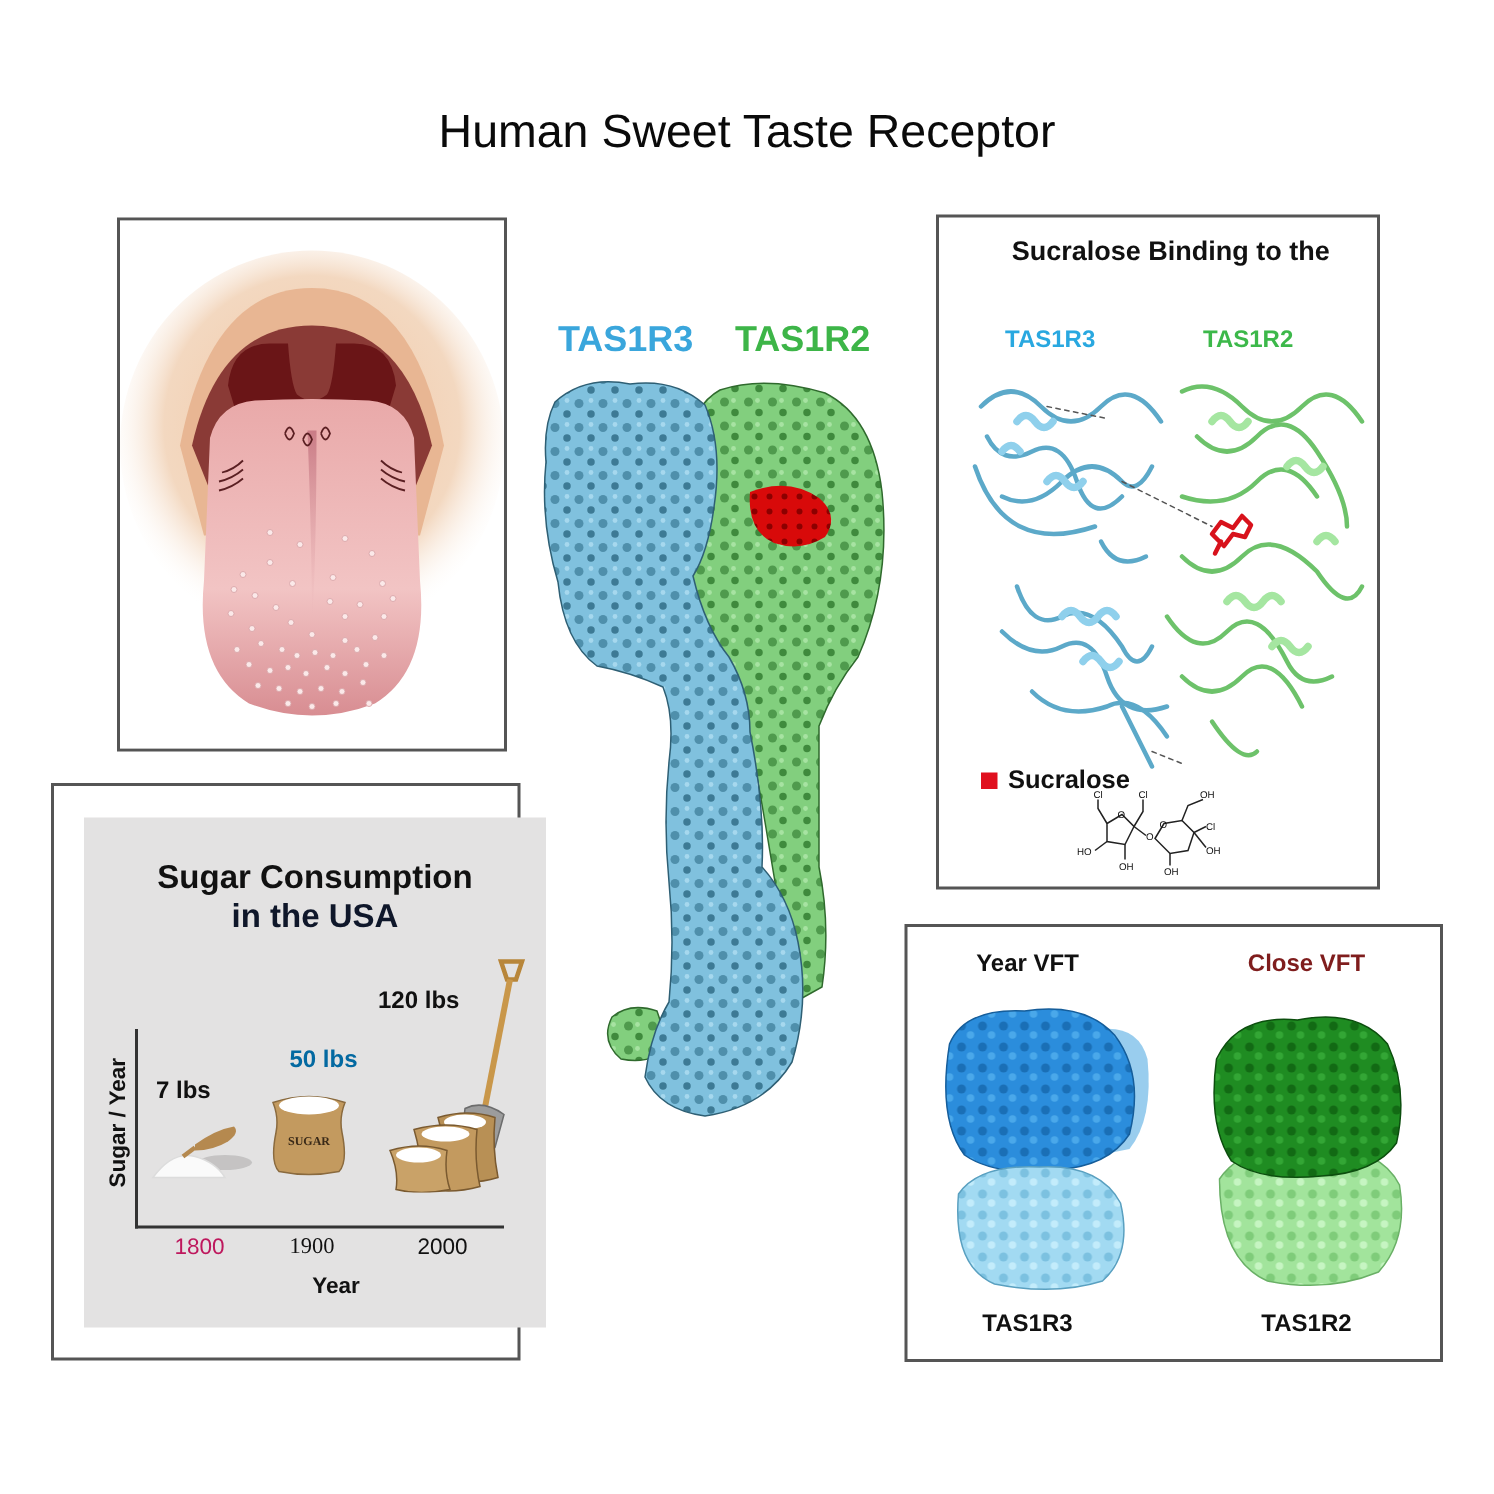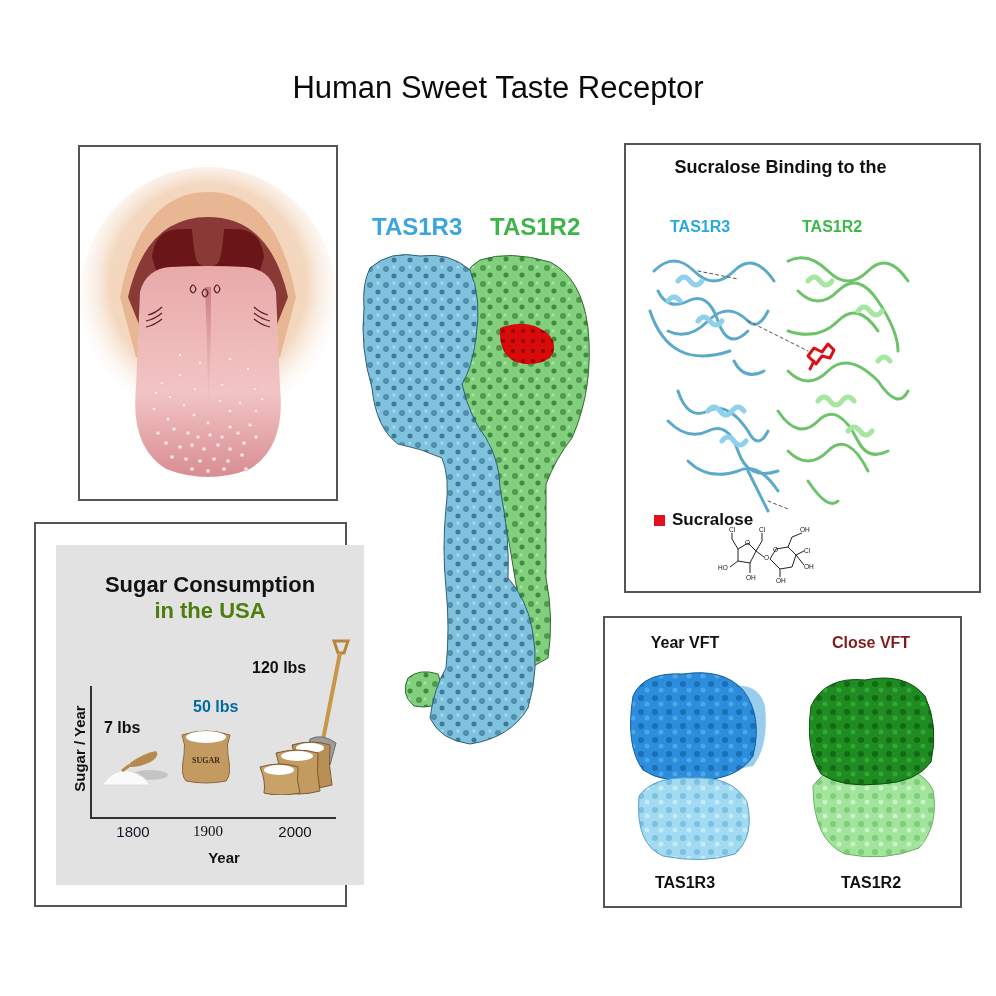--- a/index.html
+++ b/index.html
@@ -138,21 +138,21 @@
 
   <path d="M130,12 Q160,2 200,14 Q232,30 238,80 Q244,140 222,190 Q206,210 196,236 L196,330 Q204,370 198,410 L180,420 L160,300 Q150,240 140,210 Q118,190 110,150 Q100,90 108,50 Q112,22 130,12 Z" fill="url(#greenBlob)" stroke="#2f6a2d" stroke-width="1"></path>
 
   <path d="M58,430 Q70,420 88,426 L96,450 Q84,462 64,458 Q50,446 58,430 Z" fill="url(#greenBlob)" stroke="#2f6a2d" stroke-width="1"></path>
 
   <path d="M20,20 Q40,2 70,8 Q100,4 120,22 Q132,50 126,90 Q122,120 112,136 Q120,170 136,190 Q150,214 150,240 Q160,290 158,330 Q176,350 182,380 Q190,420 178,460 Q160,490 120,496 Q90,492 80,470 Q84,440 96,420 Q100,380 96,340 Q92,300 96,260 Q100,230 92,210 Q70,200 48,196 Q26,180 22,140 Q10,100 14,60 Q12,36 20,20 Z" fill="url(#blueBlob)" stroke="#2e5f74" stroke-width="1"></path>
 
   <path d="M150,80 Q176,70 196,84 Q210,96 200,110 Q184,120 166,114 Q148,106 150,80 Z" fill="url(#redBlob)"></path>
 </svg>
 
-<div class="abs box" style="left:624px; top:143px; width:357px; height:450px;">
+<div class="abs box" style="left:624px; top:143px; width:296px; height:450px;">
   <div class="abs ctext label-bold" style="left:0; top:12px; width:309px; font-size:18px; color:#111;">Sucralose Binding to the</div>
   <div class="abs label-bold" style="left:44px; top:73px; font-size:16px; color:#29a8e0;">TAS1R3</div>
   <div class="abs label-bold" style="left:176px; top:73px; font-size:16px; color:#3cb84a;">TAS1R2</div>
 
   <svg class="abs" style="left:12px; top:96px;" width="290" height="280" viewBox="0 0 290 280">
     <g fill="none" stroke-linecap="round" stroke-linejoin="round">
 
       <g stroke="#5ca9c9" stroke-width="3">
         <path d="M16,30 q20,-20 40,0 q20,20 40,0 q20,-20 40,10"></path>
         <path d="M20,50 q10,20 30,10 q20,-10 30,20 q10,30 30,10"></path>
@@ -232,28 +232,28 @@
       <text x="58" y="58">OH</text>
       <text x="0" y="45">HO</text>
       <text x="28" y="55">OH</text>
     </g>
   </svg>
 </div>
 
 <div class="abs box" style="left:34px; top:522px; width:313px; height:385px;">
   <div class="abs" style="left:20px; top:21px; width:308px; height:340px; background:#e3e2e2;">
     <div class="abs ctext label-bold" style="left:0; top:27px; width:308px; font-size:22px; color:#111;">Sugar Consumption</div>
-    <div class="abs ctext label-bold" style="left:0; top:53px; width:308px; font-size:22px; color:#4d7c0f;">in the USA</div>
+    <div class="abs ctext label-bold" style="left:0; top:53px; width:308px; font-size:22px; color:#0f172a;">in the USA</div>
 
     <div class="abs" style="left:34px; top:141px; width:2px; height:133px; background:#333;"></div>
     <div class="abs" style="left:34px; top:272px; width:246px; height:2px; background:#333;"></div>
     <div class="abs label-bold" style="left:-32px; top:195px; width:110px; font-size:15px; color:#111; transform:rotate(-90deg); text-align:center;">Sugar / Year</div>
     <div class="abs ctext label-bold" style="left:138px; top:304px; width:60px; font-size:15px; color:#111;">Year</div>
 
-    <div class="abs ctext" style="left:52px; top:278px; width:50px; font-size:15px; color:#0f172a;">1800</div>
+    <div class="abs ctext" style="left:52px; top:278px; width:50px; font-size:15px; color:#be185d;">1800</div>
     <div class="abs ctext" style="left:127px; top:278px; width:50px; font-size:15px; color:#111;font-family:Liberation Serif, serif;">1900</div>
     <div class="abs ctext" style="left:214px; top:278px; width:50px; font-size:15px; color:#111;">2000</div>
 
     <div class="abs label-bold" style="left:48px; top:174px; font-size:16px; color:#111;">7 lbs</div>
     <div class="abs label-bold" style="left:112px; top:153px; font-size:16px; color:#0369a1;margin-left:25px;">50 lbs</div>
     <div class="abs label-bold" style="left:196px; top:114px; font-size:16px; color:#111;">120 lbs</div>
 
     <svg class="abs" style="left:44px; top:200px;" width="70" height="45" viewBox="0 0 70 45">
       <ellipse cx="50" cy="30" rx="18" ry="5" fill="#b8b6b6" opacity="0.7"></ellipse>
       <path d="M2,40 Q15,22 30,26 Q44,30 50,40 Z" fill="#fafafa" stroke="#dcdcdc"></path>

